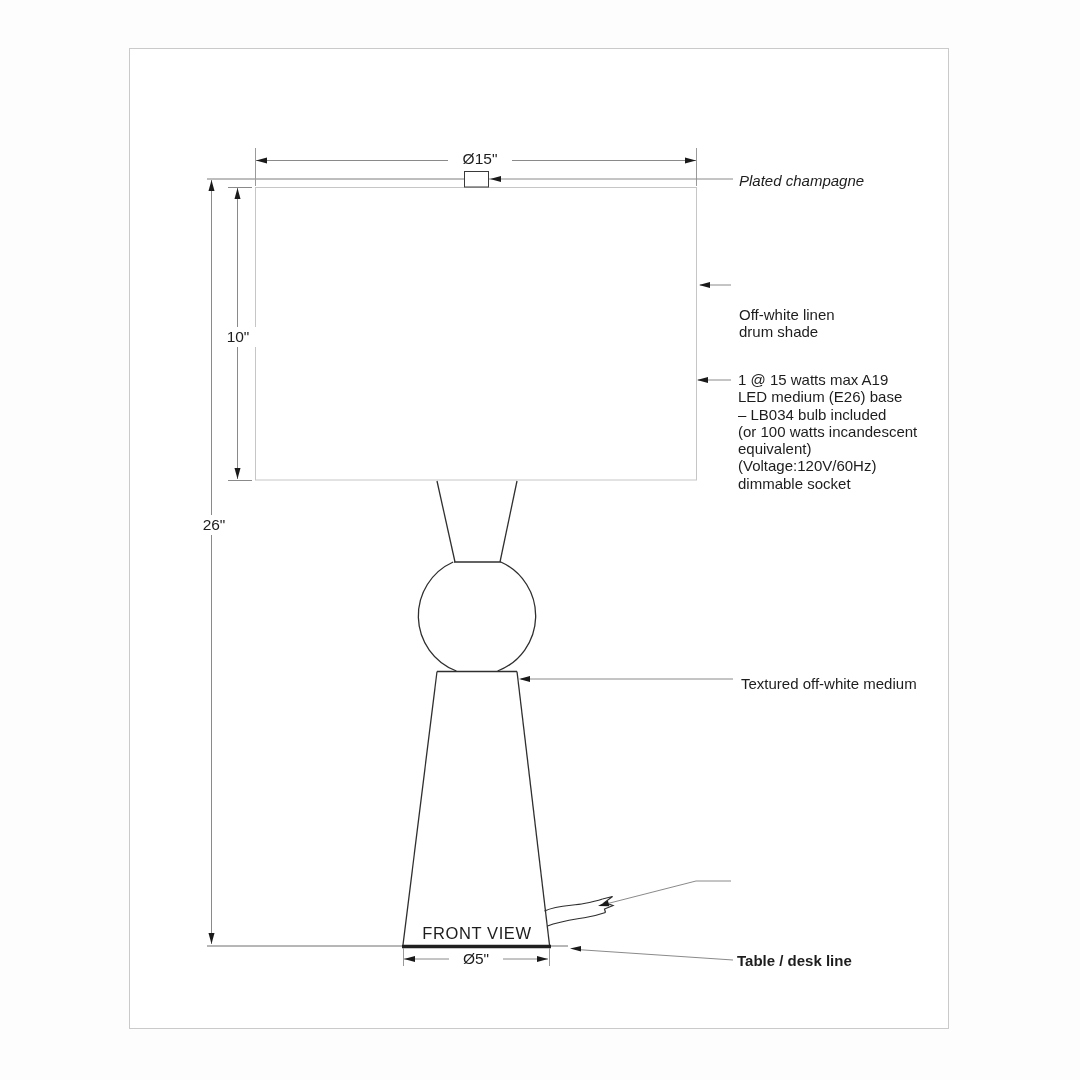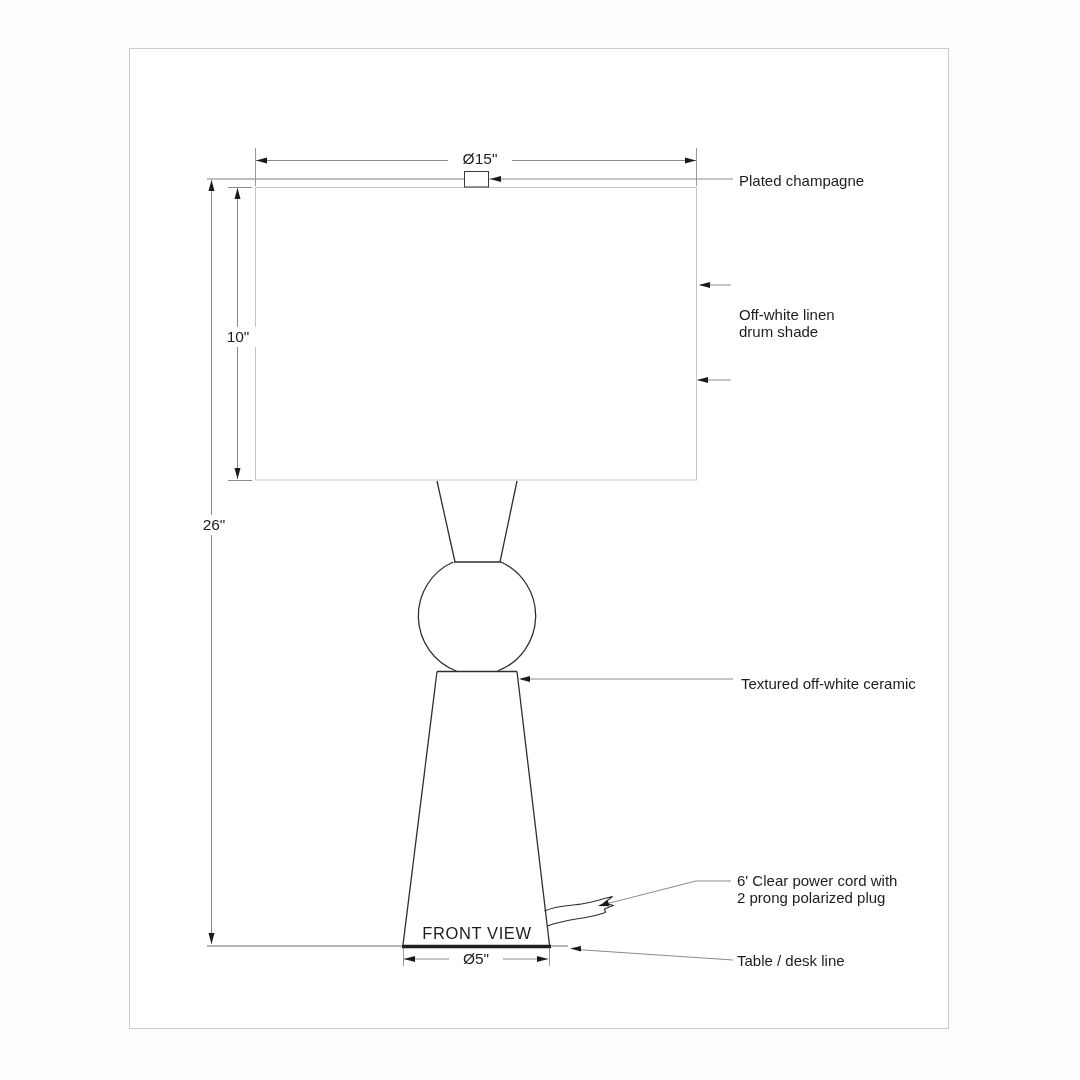--- a/index.html
+++ b/index.html
@@ -123,23 +123,28 @@
       <polygon points="404,959 415,956 415,962" fill="#1a1a1a" stroke="none"></polygon>
       <polygon points="548,959 537,956 537,962" fill="#1a1a1a" stroke="none"></polygon>
     </g>
   </svg>
 
   <div class="dimlabel" style="left:448px;top:149px;width:58px;">Ø15"</div>
   <div class="dimlabel" style="left:214px;top:327px;width:42px;">10"</div>
   <div class="dimlabel" style="left:190px;top:515px;width:42px;">26"</div>
   <div class="dimlabel" style="left:449px;top:949px;width:48px;">Ø5"</div>
 
-  <div class="callout" style="left:739px;top:172px;">Plated champagne</div>
+  <div class="callout" style="left:739px;top:172px;font-style:italic;">Plated champagne</div>
   <div class="callout" style="left:739px;top:278px;margin-top:28px;">Off-white linen
 drum shade</div>
-  <div class="callout" style="left:741px;top:675px;">Textured off-white ceramic</div>
-  <div class="callout" style="left:737px;top:872px;">6' Clear power cord with
-2 prong polarized plug</div>
-  <div class="callout" style="left:737px;top:952px;">Table / desk line</div>
+  <div class="callout" style="left:738px;top:371px;">1 @ 15 watts max A19
+LED medium (E26) base
+– LB034 bulb included
+(or 100 watts incandescent
+equivalent)
+(Voltage:120V/60Hz)
+dimmable socket</div>
+  <div class="callout" style="left:741px;top:675px;">Textured off-white medium</div>
+  <div class="callout" style="left:737px;top:952px;font-weight:bold;">Table / desk line</div>
 
   <div class="viewtitle" style="left:397px;top:924px;width:160px;">FRONT VIEW</div>
 
 </div>
 
 </body></html>

